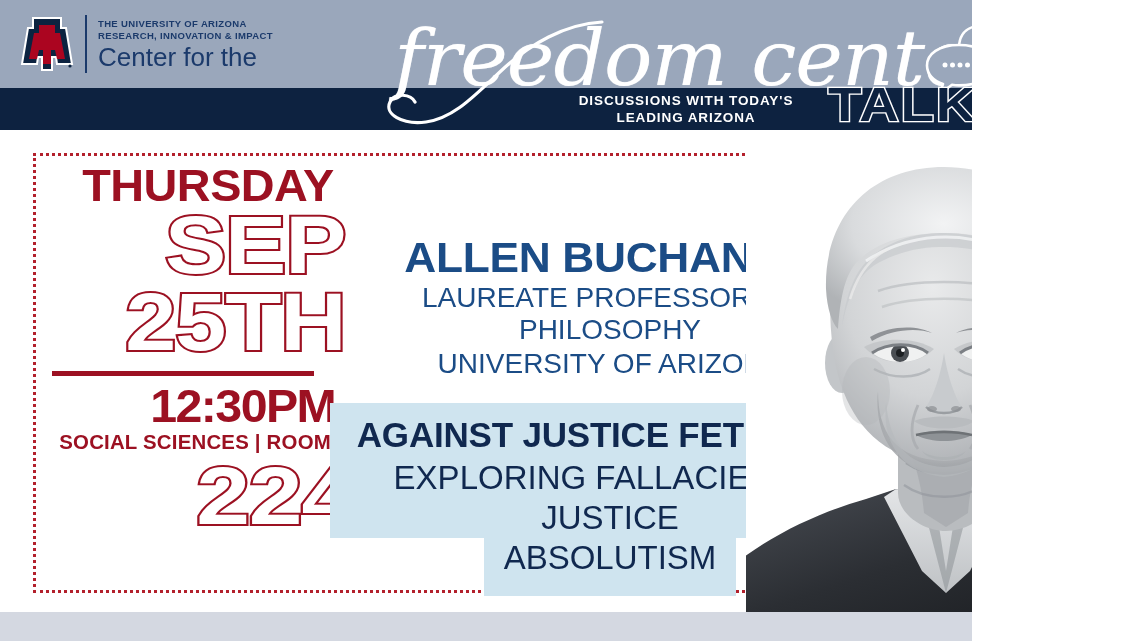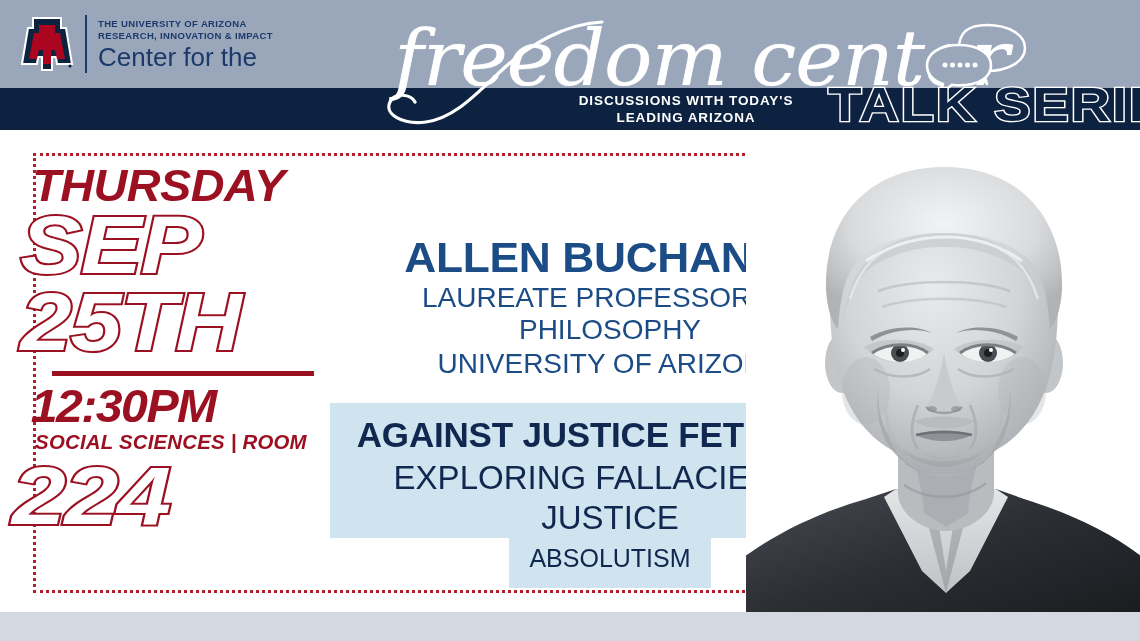--- a/index.html
+++ b/index.html
@@ -4,21 +4,21 @@
 <style>
   * { margin:0; padding:0; box-sizing:border-box; }
   html, body {
     width:1140px; height:641px;
     background:#ffffff;
     font-family:"Liberation Sans", sans-serif;
     overflow:hidden;
   }
   .poster {
     position:relative;
-    width:1140px; height:641px;
+    width:972px; height:641px;
     background:#ffffff;
     overflow:hidden;
   }
 
   
   .header-band {
     position:absolute; left:0; top:0;
     width:1140px; height:88px;
     background:#9aa7bb;
   }
@@ -121,23 +121,22 @@
     width:1079px; height:440px;
     border:3px dotted #b3202c;
     border-style:dotted;
     pointer-events:none;
   }
 
   
   .date-block {
     position:absolute; left:38px; top:163px;
     width:290px;
-    text-align:left;
+    text-align:right;
     color:#9c1122;
-    font-style:italic;
   }
   .dow {
     font-size:45px; font-weight:700;
     letter-spacing:-0.5px;
     line-height:46px;
     color:#9c1122;
     transform:scaleX(1.04);
     transform-origin:center top;
   }
   .month, .daynum, .roomnum {
@@ -237,24 +236,24 @@
   .title-sub1 {
     font-size:33px;
     font-weight:400;
     line-height:40px;
     letter-spacing:0px;
   }
   .title-sub2-wrap {
     display:flex; justify-content:center;
   }
   .title-sub2 {
-    font-size:25px;
+    font-size:33px;
     font-weight:400;
     line-height:40px;
-    padding:0 20px 10px 20px;
+    padding:0 20px 18px 20px;
     background:#cfe4ef;
     color:#10284f;
   }
 
   
   .portrait {
     position:absolute;
     left:746px; top:141px;
     width:394px; height:500px;
     overflow:hidden;

